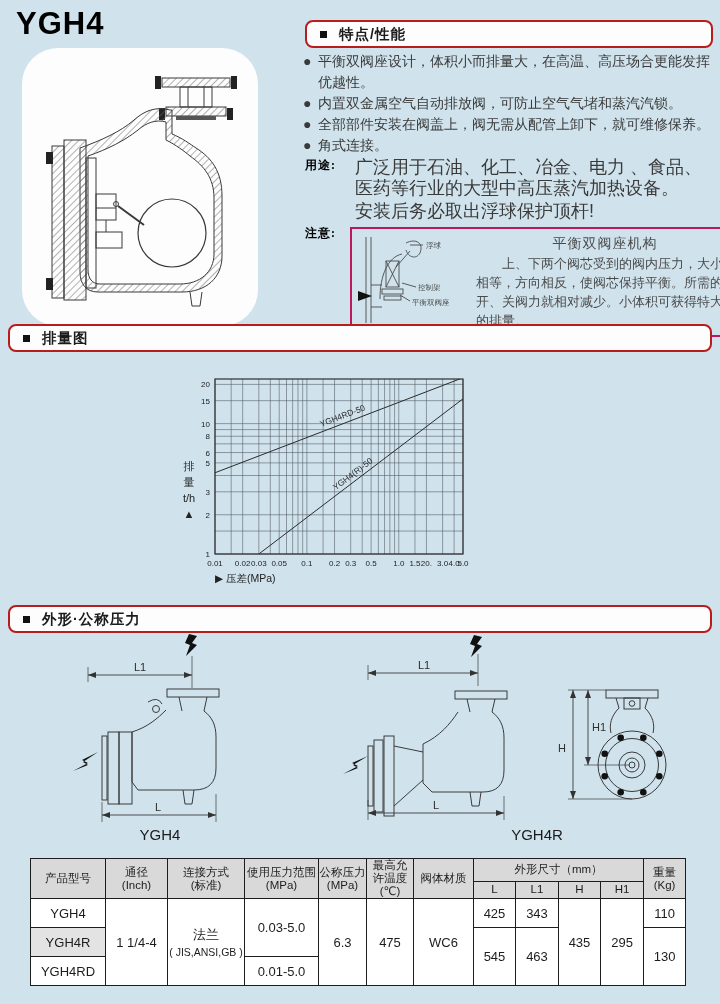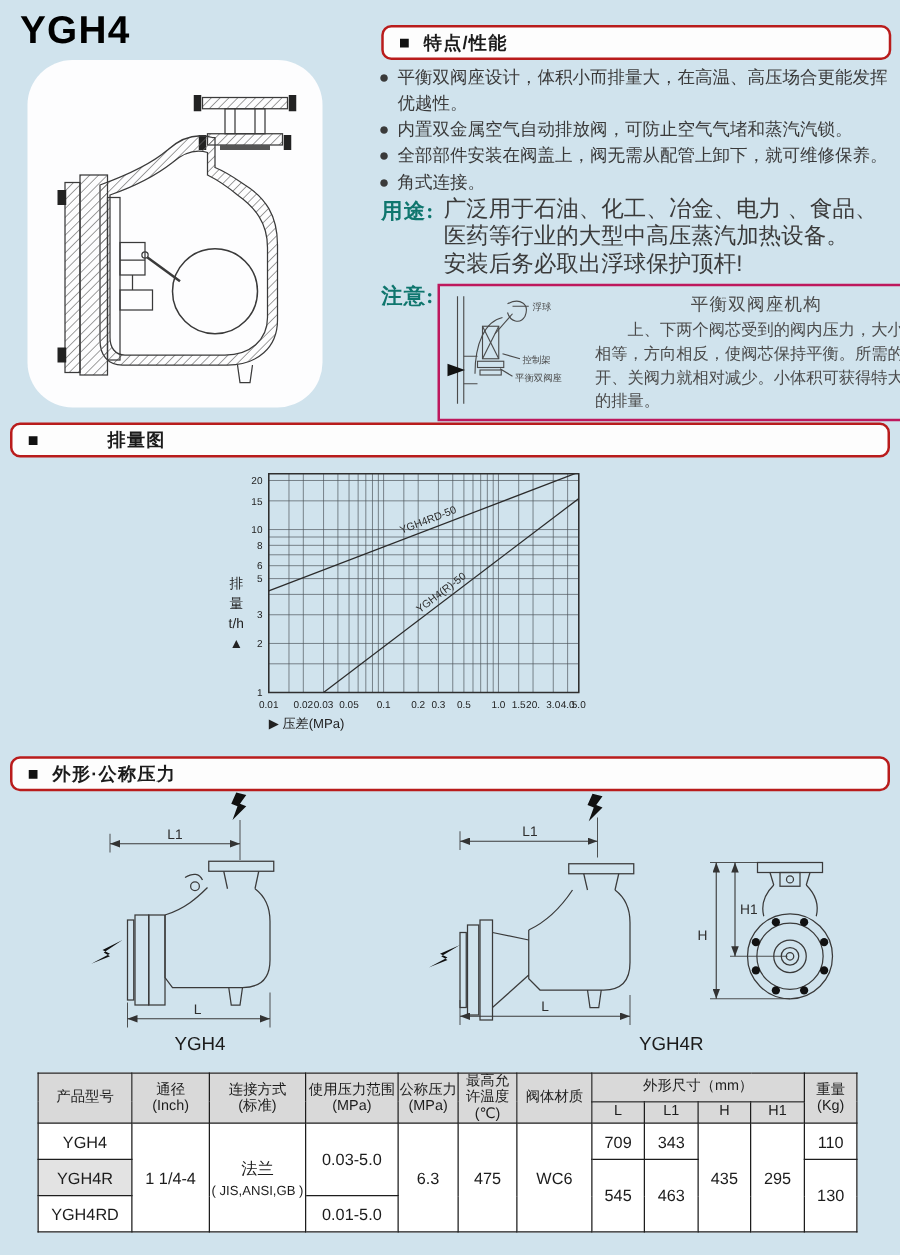--- a/index.html
+++ b/index.html
@@ -8,21 +8,21 @@
   .abs{position:absolute;}
   .page-title{left:16px;top:6px;font-size:31px;font-weight:bold;letter-spacing:1px;color:#000;}
   .photo-box{left:22px;top:48px;width:236px;height:278px;background:#fdfdfe;border-radius:36px;}
   .sec-header{height:24px;background:#fdfdfd;border:2px solid #b91c1c;border-radius:8px;
               display:flex;align-items:center;}
   .sec-header .sq{width:7px;height:7px;background:#111;margin:0 12px 0 13px;flex:0 0 auto;}
   .sec-header .txt{font-size:14.5px;font-weight:bold;color:#1b1b1b;letter-spacing:1px;}
   .feat-list{left:303px;top:51px;width:414px;}
   .feat-item{display:flex;font-size:14px;line-height:21px;color:#3a3a3a;}
   .feat-item .mark{flex:0 0 15px;color:#3a3a3a;}
-  .para-label{font-size:17px;font-weight:bold;color:#0f766e;letter-spacing:1px;font-family:Liberation Serif, serif;}
+  .para-label{font-size:12px;font-weight:bold;color:#000000;letter-spacing:1px;font-family:Liberation Serif, serif;}
   .para-text{font-size:18px;line-height:21px;color:#3a3a3a;}
   .mech-box{left:350px;top:227px;width:382px;height:106px;border:2px solid #be185d;font-family:Liberation Mono, monospace;}
   .mech-title{position:absolute;left:128px;top:6px;width:250px;text-align:center;
               font-size:14px;color:#4a4a4a;letter-spacing:1px;}
   .mech-body{position:absolute;left:124px;top:26px;width:252px;font-size:13px;line-height:19px;
              color:#4a4a4a;text-indent:2em;}
   .mech-svg{position:absolute;left:4px;top:4px;}
   .tick{font-size:8px;fill:#222;}
   .slabel{font-size:8.5px;fill:#2b2b2b;}
   .alabel{font-size:10.5px;fill:#222;}
@@ -139,21 +139,21 @@
       </g>
       <path d="M2,58 L16,63 L2,68 Z" fill="#111"></path>
       <text x="70" y="15" font-size="7.5" fill="#4a4a4a">浮球</text>
       <text x="62" y="57" font-size="7.5" fill="#4a4a4a">控制架</text>
       <text x="56" y="72" font-size="7.5" fill="#4a4a4a">平衡双阀座</text>
     </svg>
     <div class="mech-title">平衡双阀座机构</div>
     <div class="mech-body">上、下两个阀芯受到的阀内压力，大小相等，方向相反，使阀芯保持平衡。所需的开、关阀力就相对减少。小体积可获得特大的排量。</div>
   </div>
 
-  <div class="abs sec-header" style="left:8px;top:338px;width:700px;gap:44px;">
+  <div class="abs sec-header" style="left:8px;top:324px;width:700px;">
     <span class="sq"></span>
     <span class="txt">排量图</span>
   </div>
 
   <div class="abs" style="left:163px;top:372px;width:330px;height:235px;">
     <svg id="dchart" width="330" height="235" viewBox="0 0 330 235">
         <defs>
           <clipPath id="pc">
             <rect x="52" y="7" width="248" height="175"></rect>
           </clipPath>
@@ -371,21 +371,21 @@
       <th><span>H1</span></th>
     </tr>
     <tr class="d-row">
       <td>YGH4</td>
       <td rowspan="3">1 1/4-4</td>
       <td rowspan="3"><span>法兰</span><br><span class="small2">( JIS,ANSI,GB )</span></td>
       <td rowspan="2">0.03-5.0</td>
       <td rowspan="3">6.3</td>
       <td rowspan="3">475</td>
       <td rowspan="3">WC6</td>
-      <td>709</td>
+      <td>425</td>
       <td>343</td>
       <td rowspan="3">435</td>
       <td rowspan="3">295</td>
       <td>110</td>
     </tr>
     <tr class="d-row">
       <td class="shade">YGH4R</td>
       <td rowspan="2">545</td>
       <td rowspan="2">463</td>
       <td rowspan="2">130</td>

